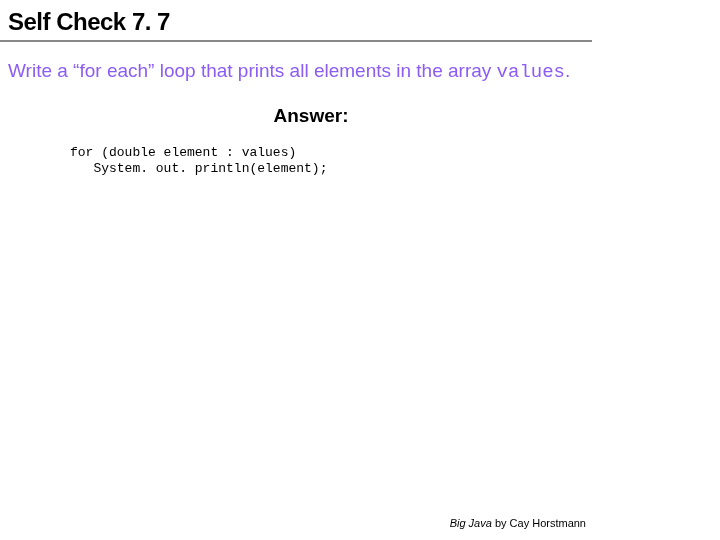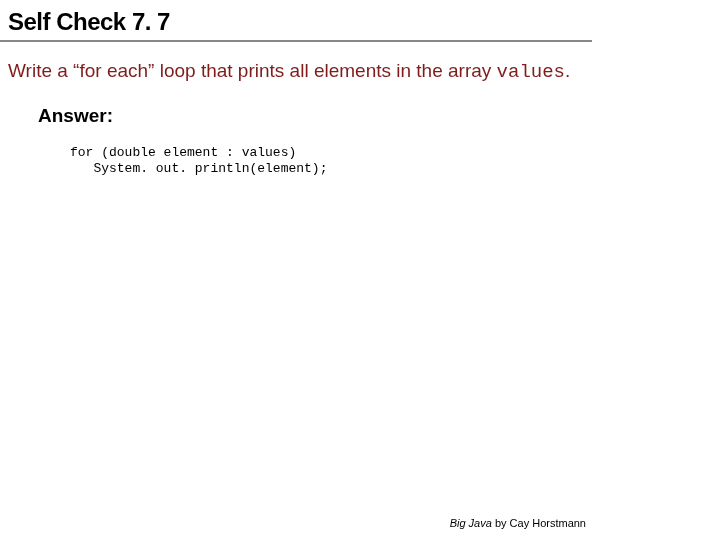--- a/index.html
+++ b/index.html
@@ -10,29 +10,30 @@
     font-size: 24px;
     font-weight: bold;
     color: #000;
     border-bottom: 2px solid #888;
     font-family: "Trebuchet MS", Verdana, Arial, sans-serif;
     letter-spacing: -0.5px;
   }
   .question {
     padding: 18px 8px 0 8px;
     font-size: 19px;
-    color: #7f1d1d;
+    color: #8b5cf6;
     font-family: Arial, Helvetica, sans-serif;
   }
   .question-code { font-family: "Courier New", Courier, monospace; }
   .answer-label {
     padding: 22px 8px 0 38px;
     font-size: 19px;
     font-weight: bold;
     color: #000;
+    text-align: center;
   }
   .code-block {
     padding: 18px 8px 0 70px;
     font-family: "Courier New", Courier, monospace;
     font-size: 13px;
     color: #000;
     white-space: pre;
     line-height: 1.25;
   }
   .footer {

